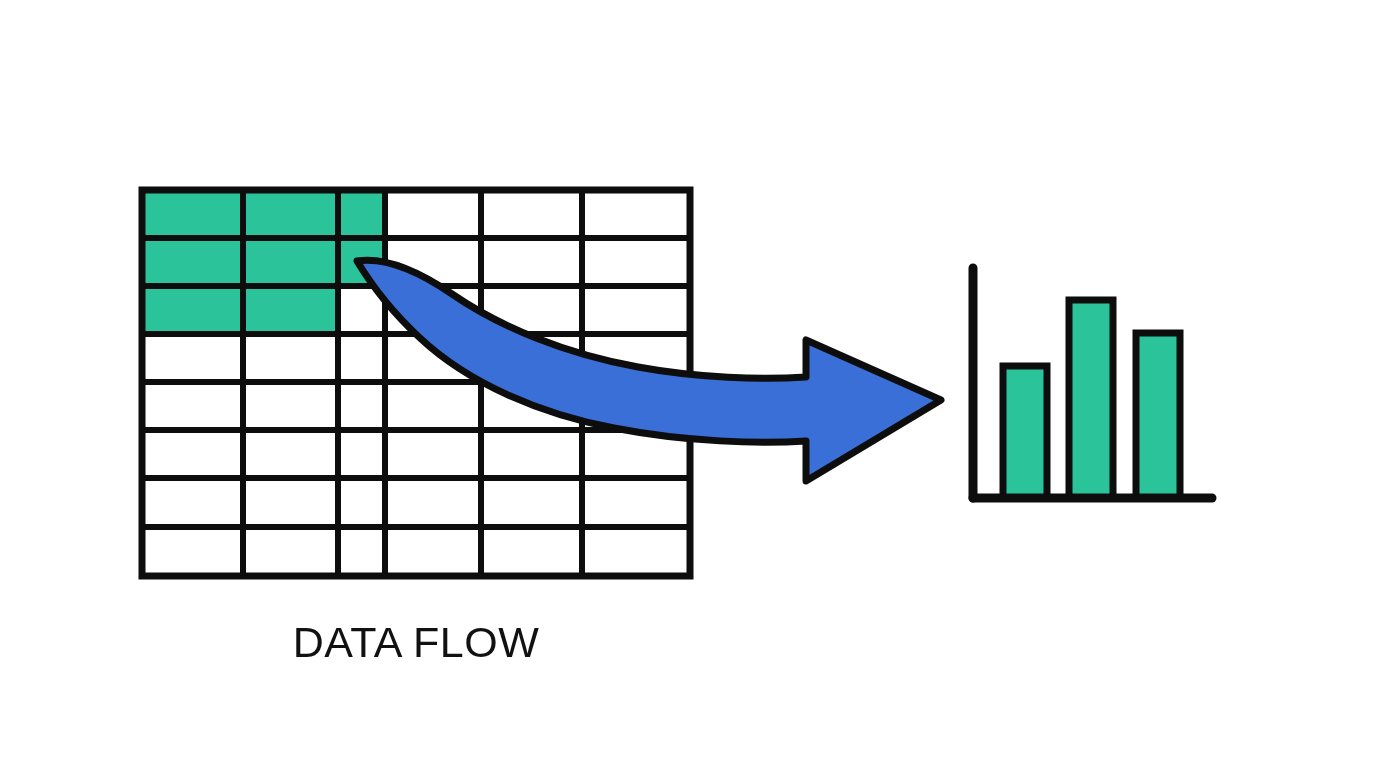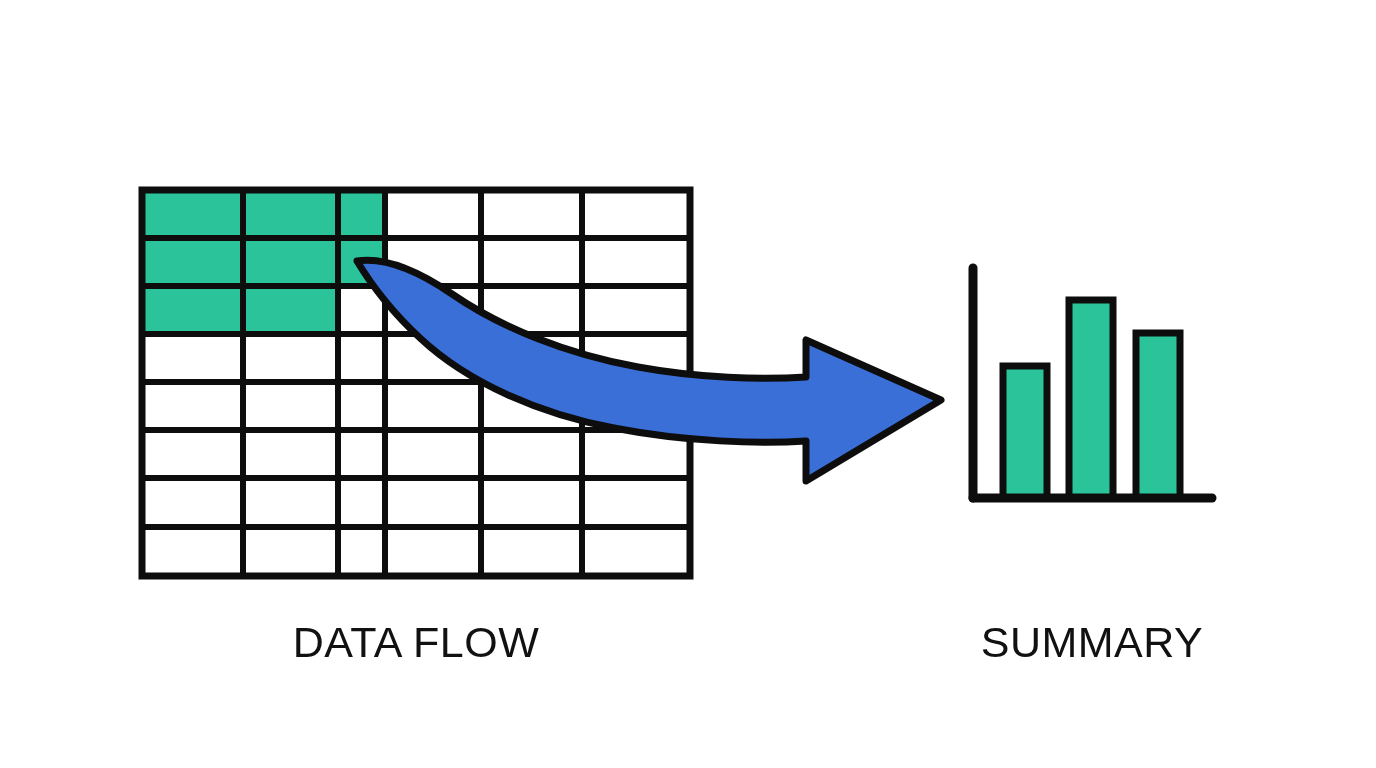--- a/index.html
+++ b/index.html
@@ -115,15 +115,14 @@
         </g>
       <g id="chart-axes">
         <line id="y-axis" x1="973" y1="268" x2="973" y2="498" stroke="#0d0d0d" stroke-width="9" stroke-linecap="round"></line>
         <line id="x-axis" x1="973" y1="498" x2="1212" y2="498" stroke="#0d0d0d" stroke-width="9" stroke-linecap="round"></line>
       </g>
     </g>
   </svg>
 
   <div class="caption" id="caption-data-flow">DATA FLOW</div>
 
-  <div class="caption" id="caption-summary">SUMMARY</div>
 
 </div>
 
 </body></html>

